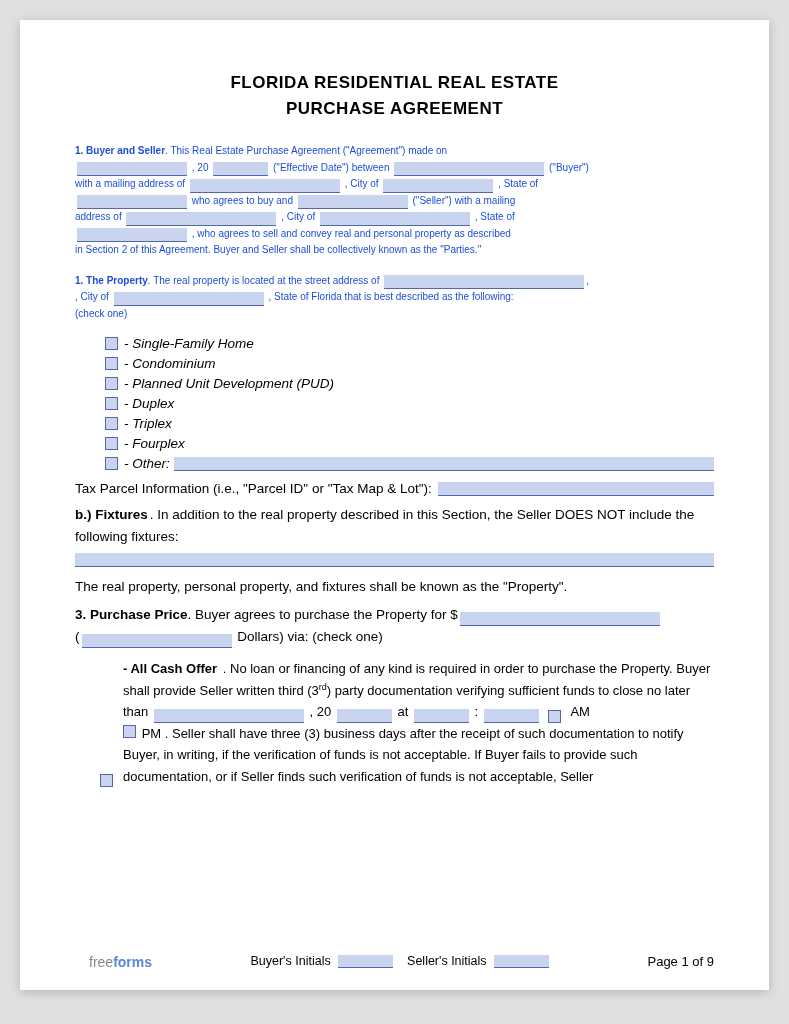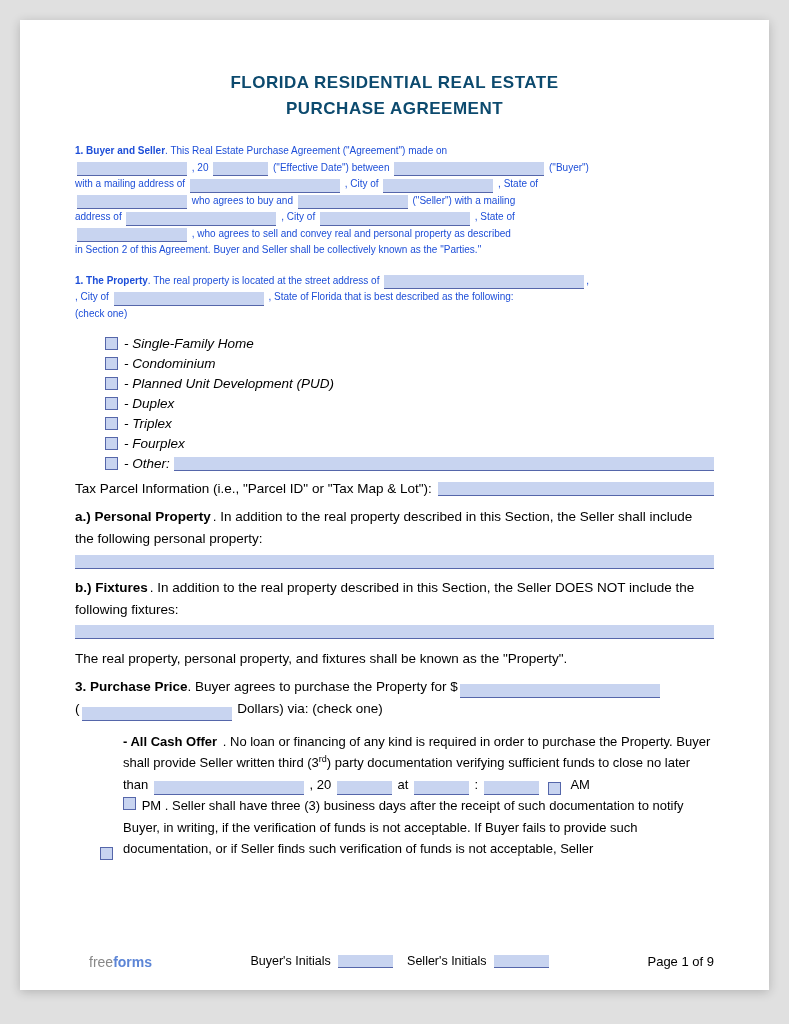--- a/index.html
+++ b/index.html
@@ -17,21 +17,21 @@
       width: 750px;
       min-height: 970px;
       padding: 50px 55px 60px 55px;
       box-shadow: 0 2px 10px rgba(0,0,0,0.2);
       position: relative;
     }
     .title {
       text-align: center;
       font-weight: bold;
       font-size: 17px;
-      color: #0c4a6e;
+      color: #000000;
       line-height: 1.5;
       margin-bottom: 22px;
       letter-spacing: 0.5px;
     }
     .section {
       font-size: 10px;
       color: #1d4ed8;
       line-height: 1.65;
       margin-bottom: 14px;
     }
@@ -247,24 +247,20 @@
       <span>- Other:</span>
       <span class="other-field"></span>
     </div>
   </div>
 
   <div class="tax-row" style="margin-top:10px;">
     <span>Tax Parcel Information (i.e., "Parcel ID" or "Tax Map &amp; Lot"):</span>
     <span class="tax-field"></span>
   </div>
 
-  <div class="sub-section" style="margin-top:10px;">
-    <span class="sub-section-label">a.)  Personal Property</span><span>. In addition to the real property described in this Section, the Seller shall include the following personal property:</span>
-    <span class="sub-field-line"></span>
-  </div>
 
   <div class="sub-section" style="margin-top:8px;">
     <span class="sub-section-label">b.)  Fixtures</span><span>. In addition to the real property described in this Section, the Seller DOES NOT include the following fixtures:</span>
     <span class="sub-field-line"></span>
   </div>
 
   <div class="property-summary" style="margin-top:12px;">The real property, personal property, and fixtures shall be known as the "Property".</div>
 
   <div class="section3">
     <span class="section-title">3. Purchase Price</span><span>. Buyer agrees to purchase the Property for $</span><span class="field field-xl"></span>

